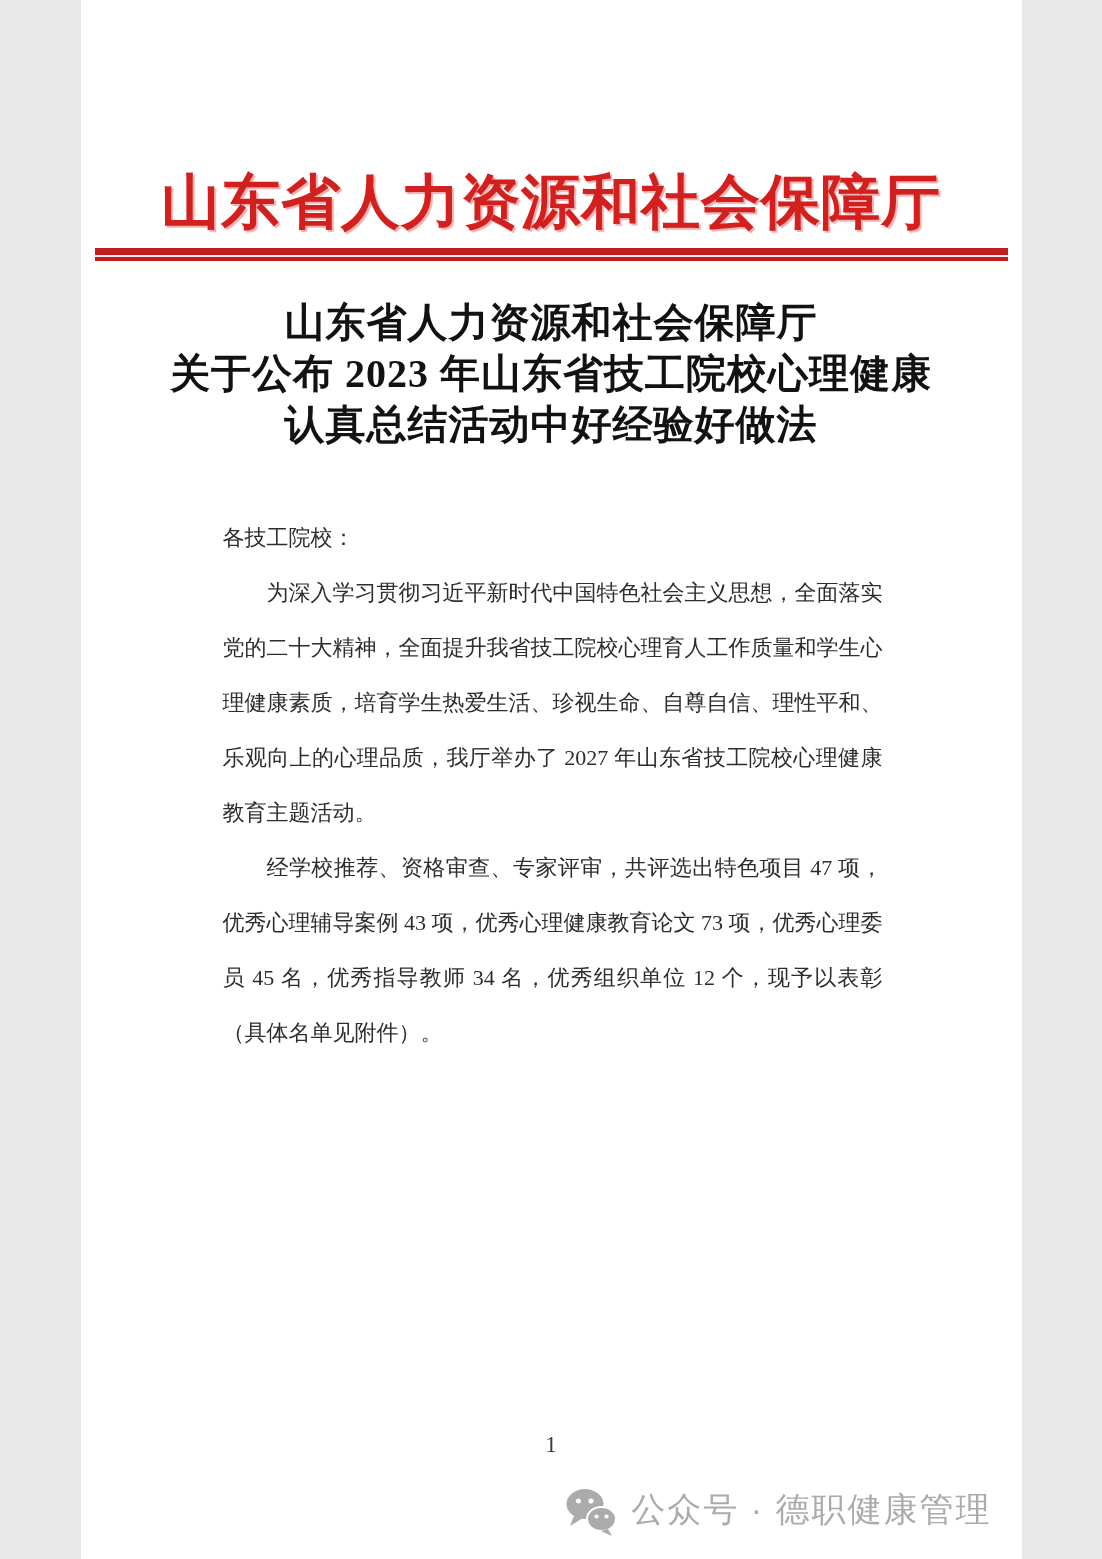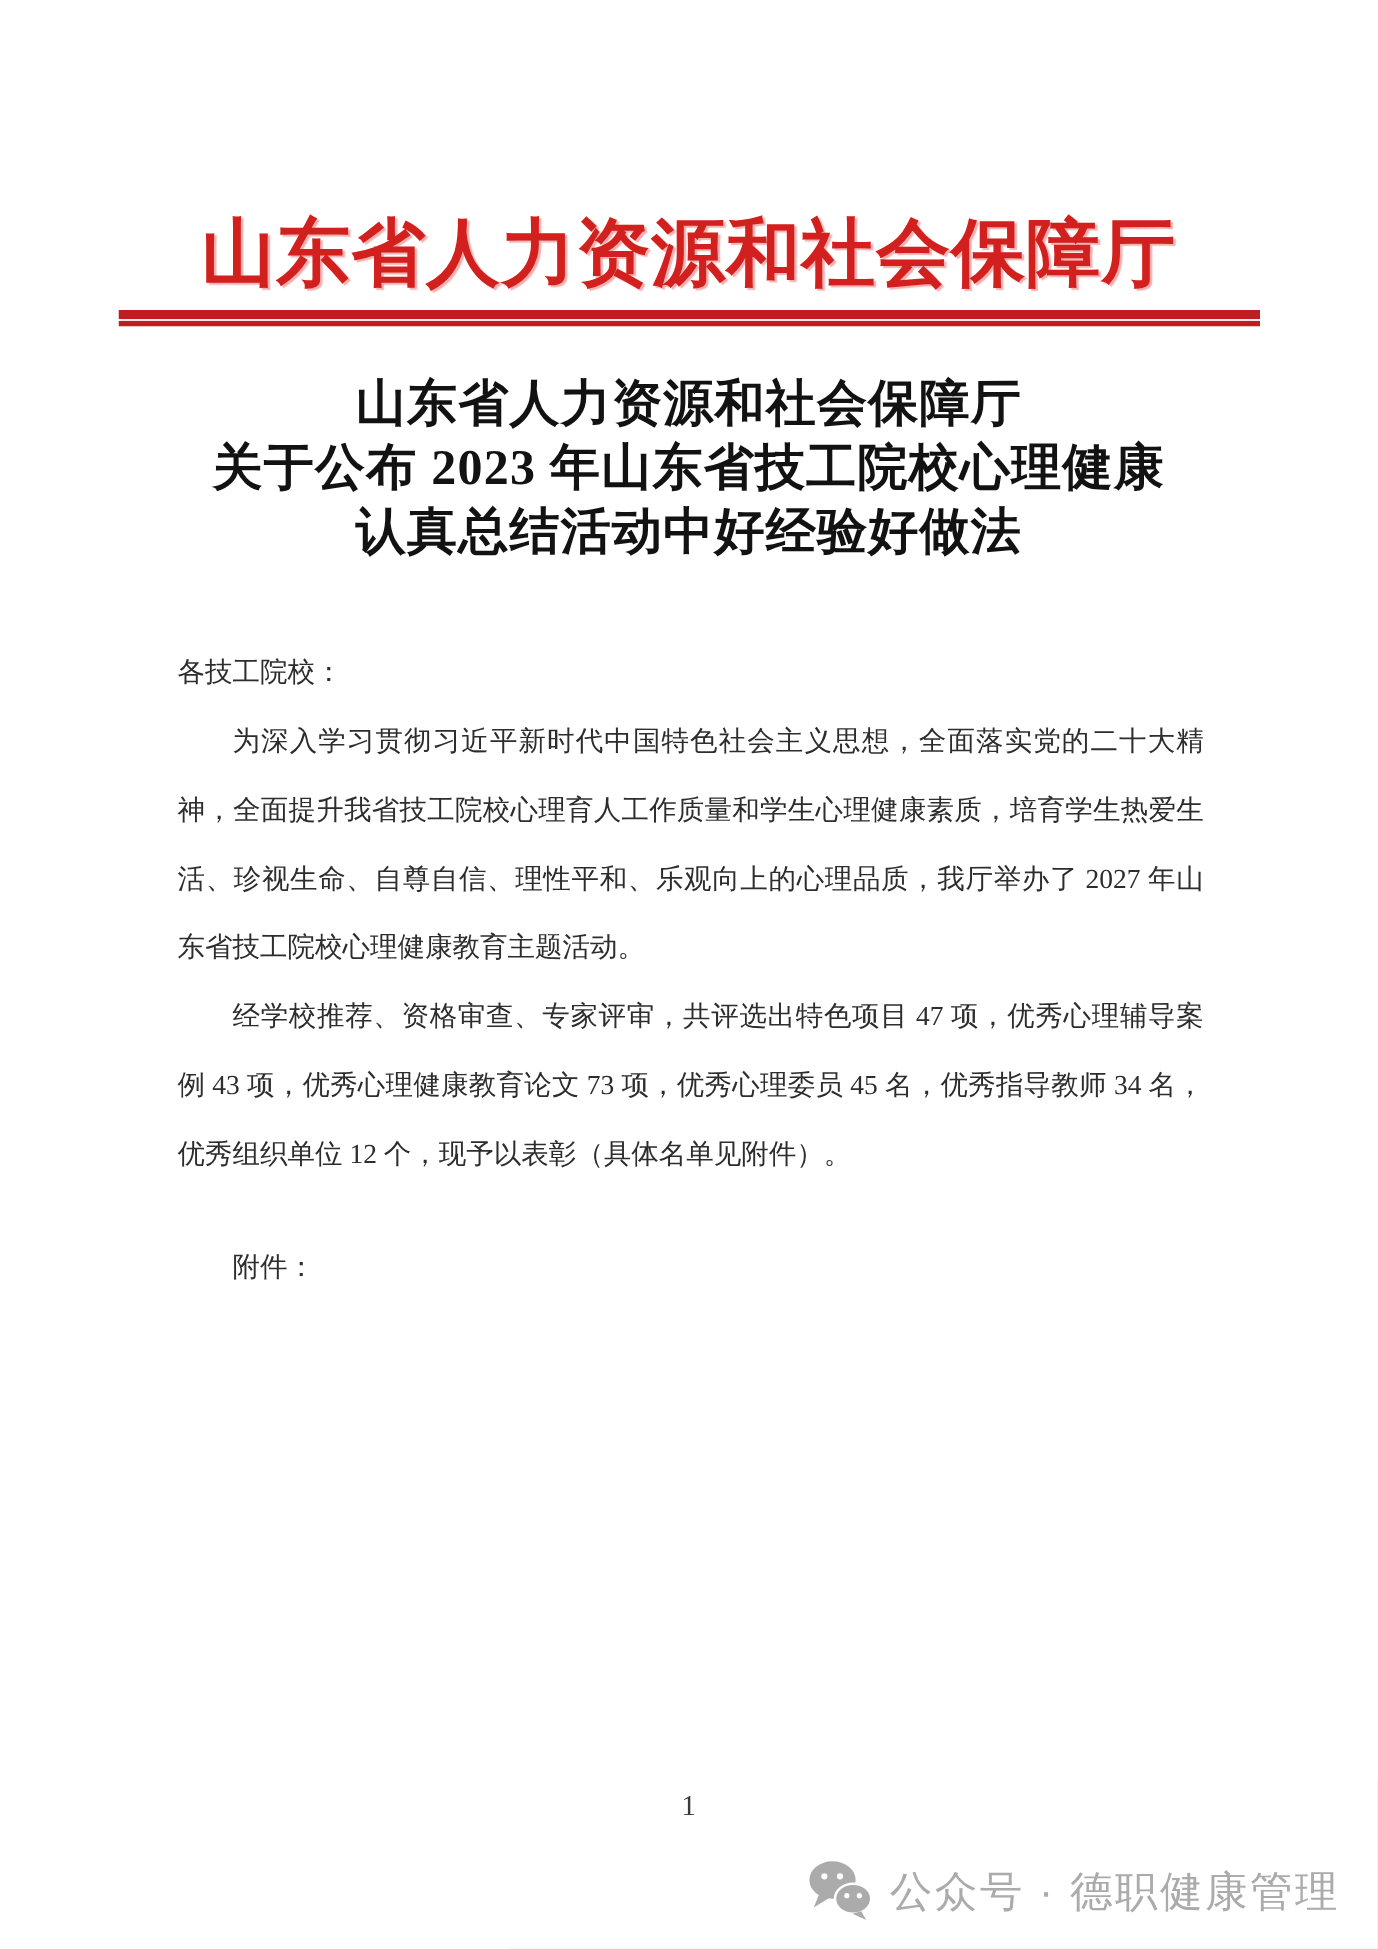--- a/index.html
+++ b/index.html
@@ -2,21 +2,21 @@
 <html><head>
 <meta charset="utf-8">
 <style>
   html, body {
     margin: 0;
     padding: 0;
     background: #e8e8e8;
   }
   .page {
     position: relative;
-    width: 1102px;
+    width: 941px;
     height: 1559px;
     margin: 0 auto;
     background: #ffffff;
     overflow: hidden;
     font-family: "Liberation Serif", "DejaVu Serif", serif;
   }
   
   .letterhead {
     padding-top: 163px;
     text-align: center;
@@ -76,21 +76,21 @@
     text-align: center;
     font-size: 23px;
     color: #3a3a3a;
   }
   
   .watermark {
     position: absolute;
     top: 1487px;
     right: 30px;
     display: flex;
-    align-items: flex-end;
+    align-items: flex-start;
     gap: 13px;
     color: #ababab;
     font-size: 34px;
     letter-spacing: 2px;
     font-family: "Liberation Sans", "DejaVu Sans", sans-serif;
     white-space: nowrap;
   }
   .watermark svg {
     display: block;
   }
@@ -107,21 +107,20 @@
   <div class="doc-title">
     <div>山东省人力资源和社会保障厅</div>
     <div>关于公布 2023 年山东省技工院校心理健康</div>
     <div>认真总结活动中好经验好做法</div>
   </div>
 
   <div class="body-text">
     <div class="salutation">各技工院校：</div>
     <div class="para">为深入学习贯彻习近平新时代中国特色社会主义思想，全面落实党的二十大精神，全面提升我省技工院校心理育人工作质量和学生心理健康素质，培育学生热爱生活、珍视生命、自尊自信、理性平和、乐观向上的心理品质，我厅举办了 2027 年山东省技工院校心理健康教育主题活动。</div>
     <div class="para">经学校推荐、资格审查、专家评审，共评选出特色项目 47 项，优秀心理辅导案例 43 项，优秀心理健康教育论文 73 项，优秀心理委员 45 名，优秀指导教师 34 名，优秀组织单位 12 个，现予以表彰（具体名单见附件）。</div>
-    <div class="attachment">附件：</div>
   </div>
 
   <div class="page-number">1</div>
 
   <div class="watermark">
     <span>
       <svg width="54" height="50" viewBox="0 0 54 50" xmlns="http://www.w3.org/2000/svg">
 
         <ellipse cx="21" cy="17" rx="18.5" ry="15" fill="#ababab"></ellipse>
         <path d="M10 29 L6 39 L19 31 Z" fill="#ababab"></path>

